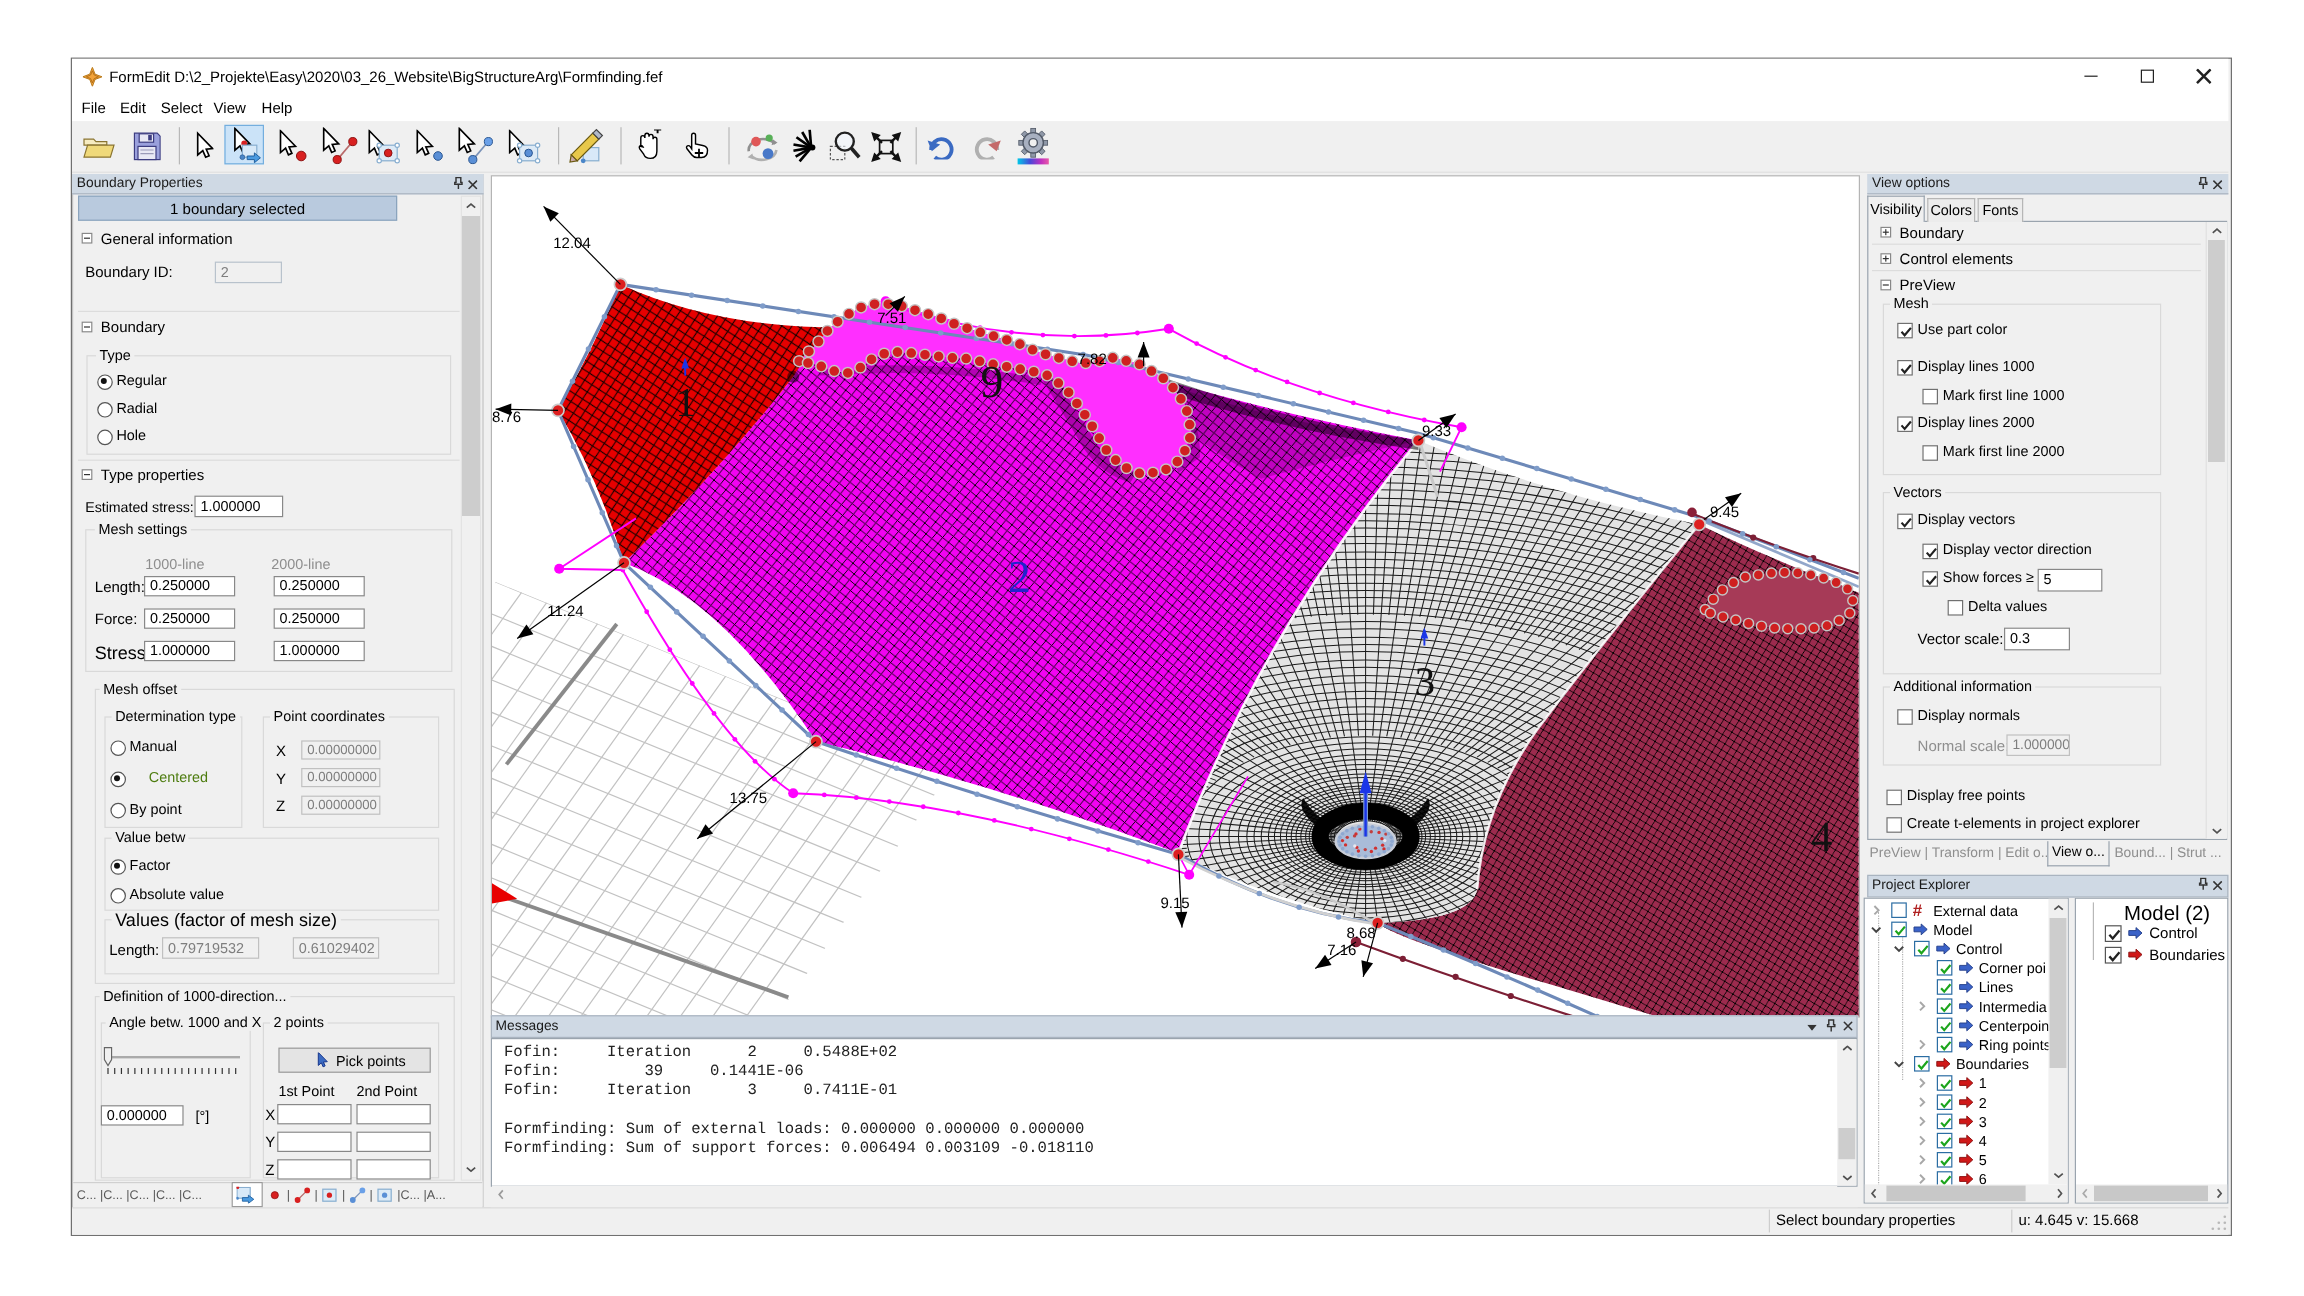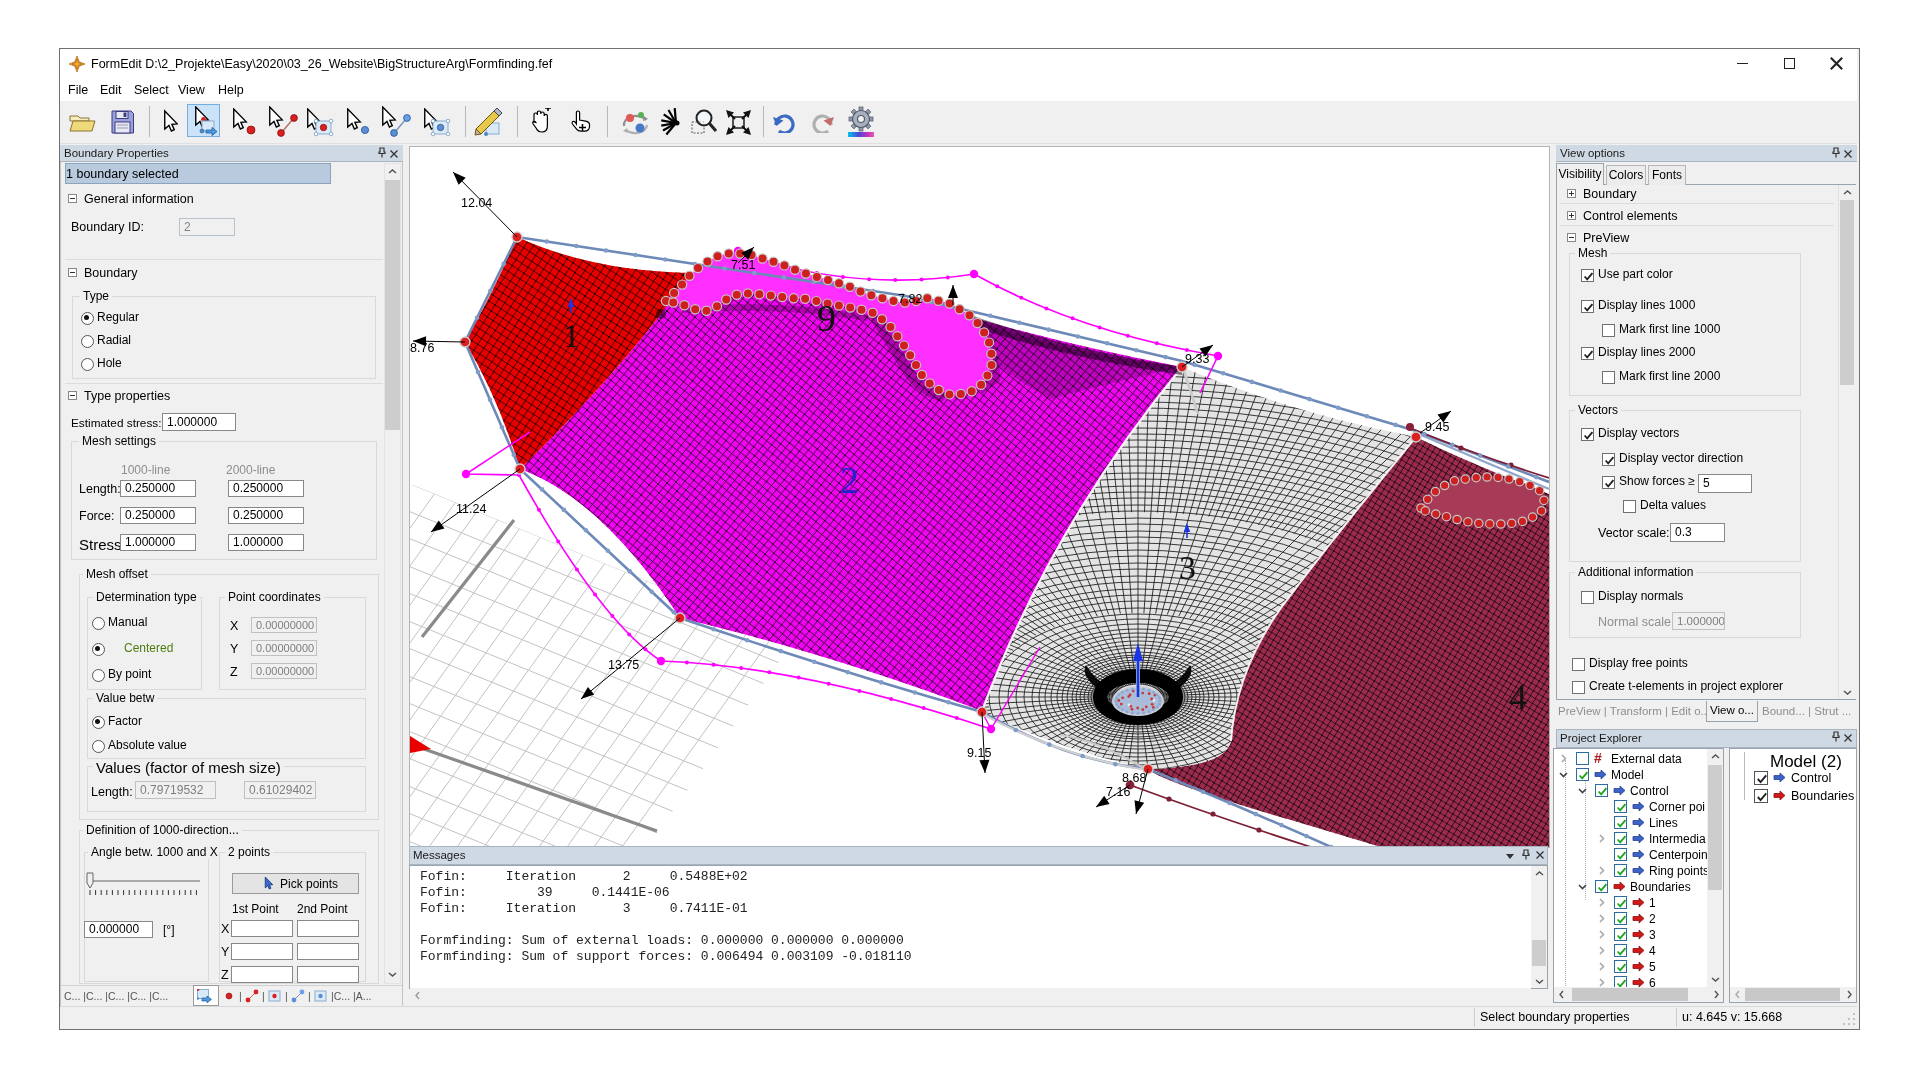--- a/index.html
+++ b/index.html
@@ -1000,21 +1000,21 @@
   </svg>
 <div style="position:absolute;left:60px;top:145px;width:343px;height:861px;background:#f0f0f0;border:1px solid #c3c3c3;box-sizing:border-box;"></div>
 <div style="position:absolute;left:60px;top:145px;width:343px;height:17px;background:#cfd9e4;border-bottom:1px solid #aab4c0;box-sizing:border-box;"></div>
 <div style="position:absolute;left:64px;top:147px;font-size:11.5px;color:#1a1a1a;white-space:pre;">Boundary Properties</div>
 <svg width="10" height="12" viewBox="0 0 10 12" style="position:absolute;left:377px;top:147px">
     <path d="M3 1 h4 v4 h1 v1.5 h-6 V5 h1 z M5 6.5 v4" stroke="#333" stroke-width="1.2" fill="none"></path>
   </svg>
 <svg width="8" height="8" viewBox="0 0 8 8" style="position:absolute;left:390px;top:150px">
     <path d="M0.5 0.5 L7.5 7.5 M7.5 0.5 L0.5 7.5" stroke="#333" stroke-width="1.3"></path>
   </svg>
-<div style="position:absolute;left:65px;top:163px;width:266px;height:21px;background:#b9cade;border:1px solid #8ba4bd;box-sizing:border-box;text-align:left;font-size:12.5px;line-height:20px;">1 boundary selected</div>
+<div style="position:absolute;left:65px;top:163px;width:266px;height:21px;background:#b9cade;border:1px solid #8ba4bd;box-sizing:border-box;text-align:center;font-size:12.5px;line-height:20px;">1 boundary selected</div>
 <div style="position:absolute;left:384px;top:163px;width:17px;height:821px;background:#f0f0f0;border:1px solid #e3e3e3;box-sizing:border-box;"></div>
 <svg width="9" height="5" viewBox="0 0 9 5" style="position:absolute;left:388px;top:169px">
     <path d="M1 4 L4.5 1 L8 4" stroke="#505050" stroke-width="1.4" fill="none"></path>
   </svg>
 <div style="position:absolute;left:385px;top:180px;width:15px;height:250px;background:#cdcdcd;"></div>
 <svg width="9" height="5" viewBox="0 0 9 5" style="position:absolute;left:388px;top:972px">
     <path d="M1 1 L4.5 4 L8 1" stroke="#505050" stroke-width="1.4" fill="none"></path>
   </svg>
 <div style="position:absolute;left:68px;top:194px;width:9px;height:9px;background:#fff;border:1px solid #888;box-sizing:border-box;"></div>
 <div style="position:absolute;left:70px;top:197.5px;width:5px;height:1px;background:#333;"></div>

